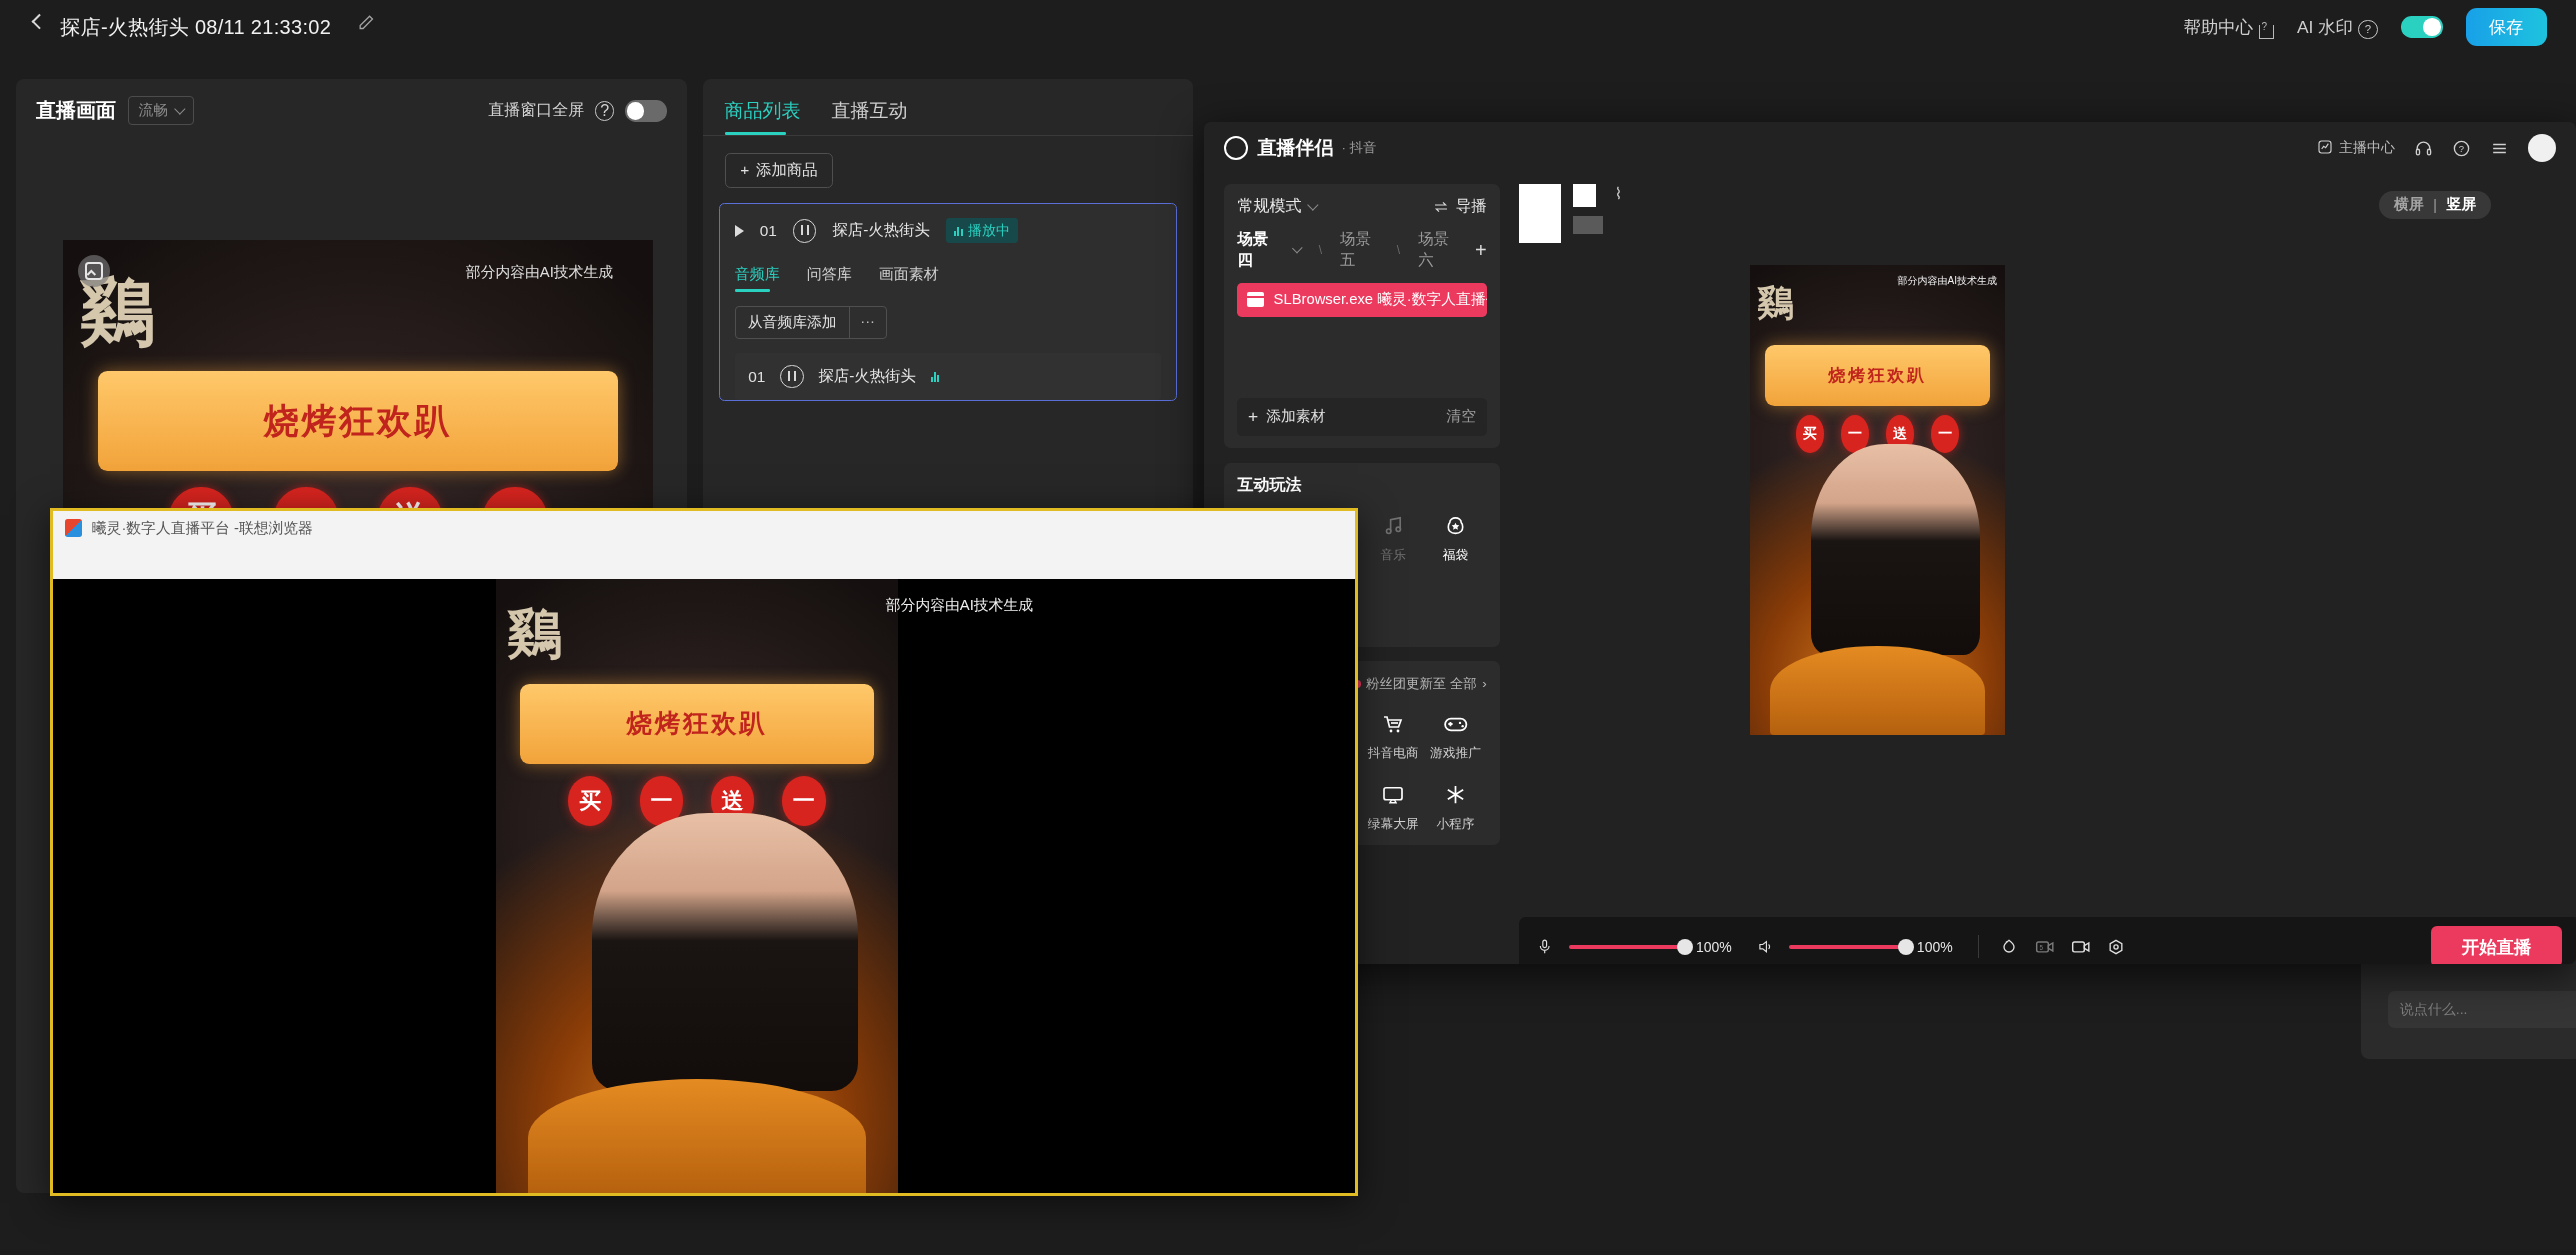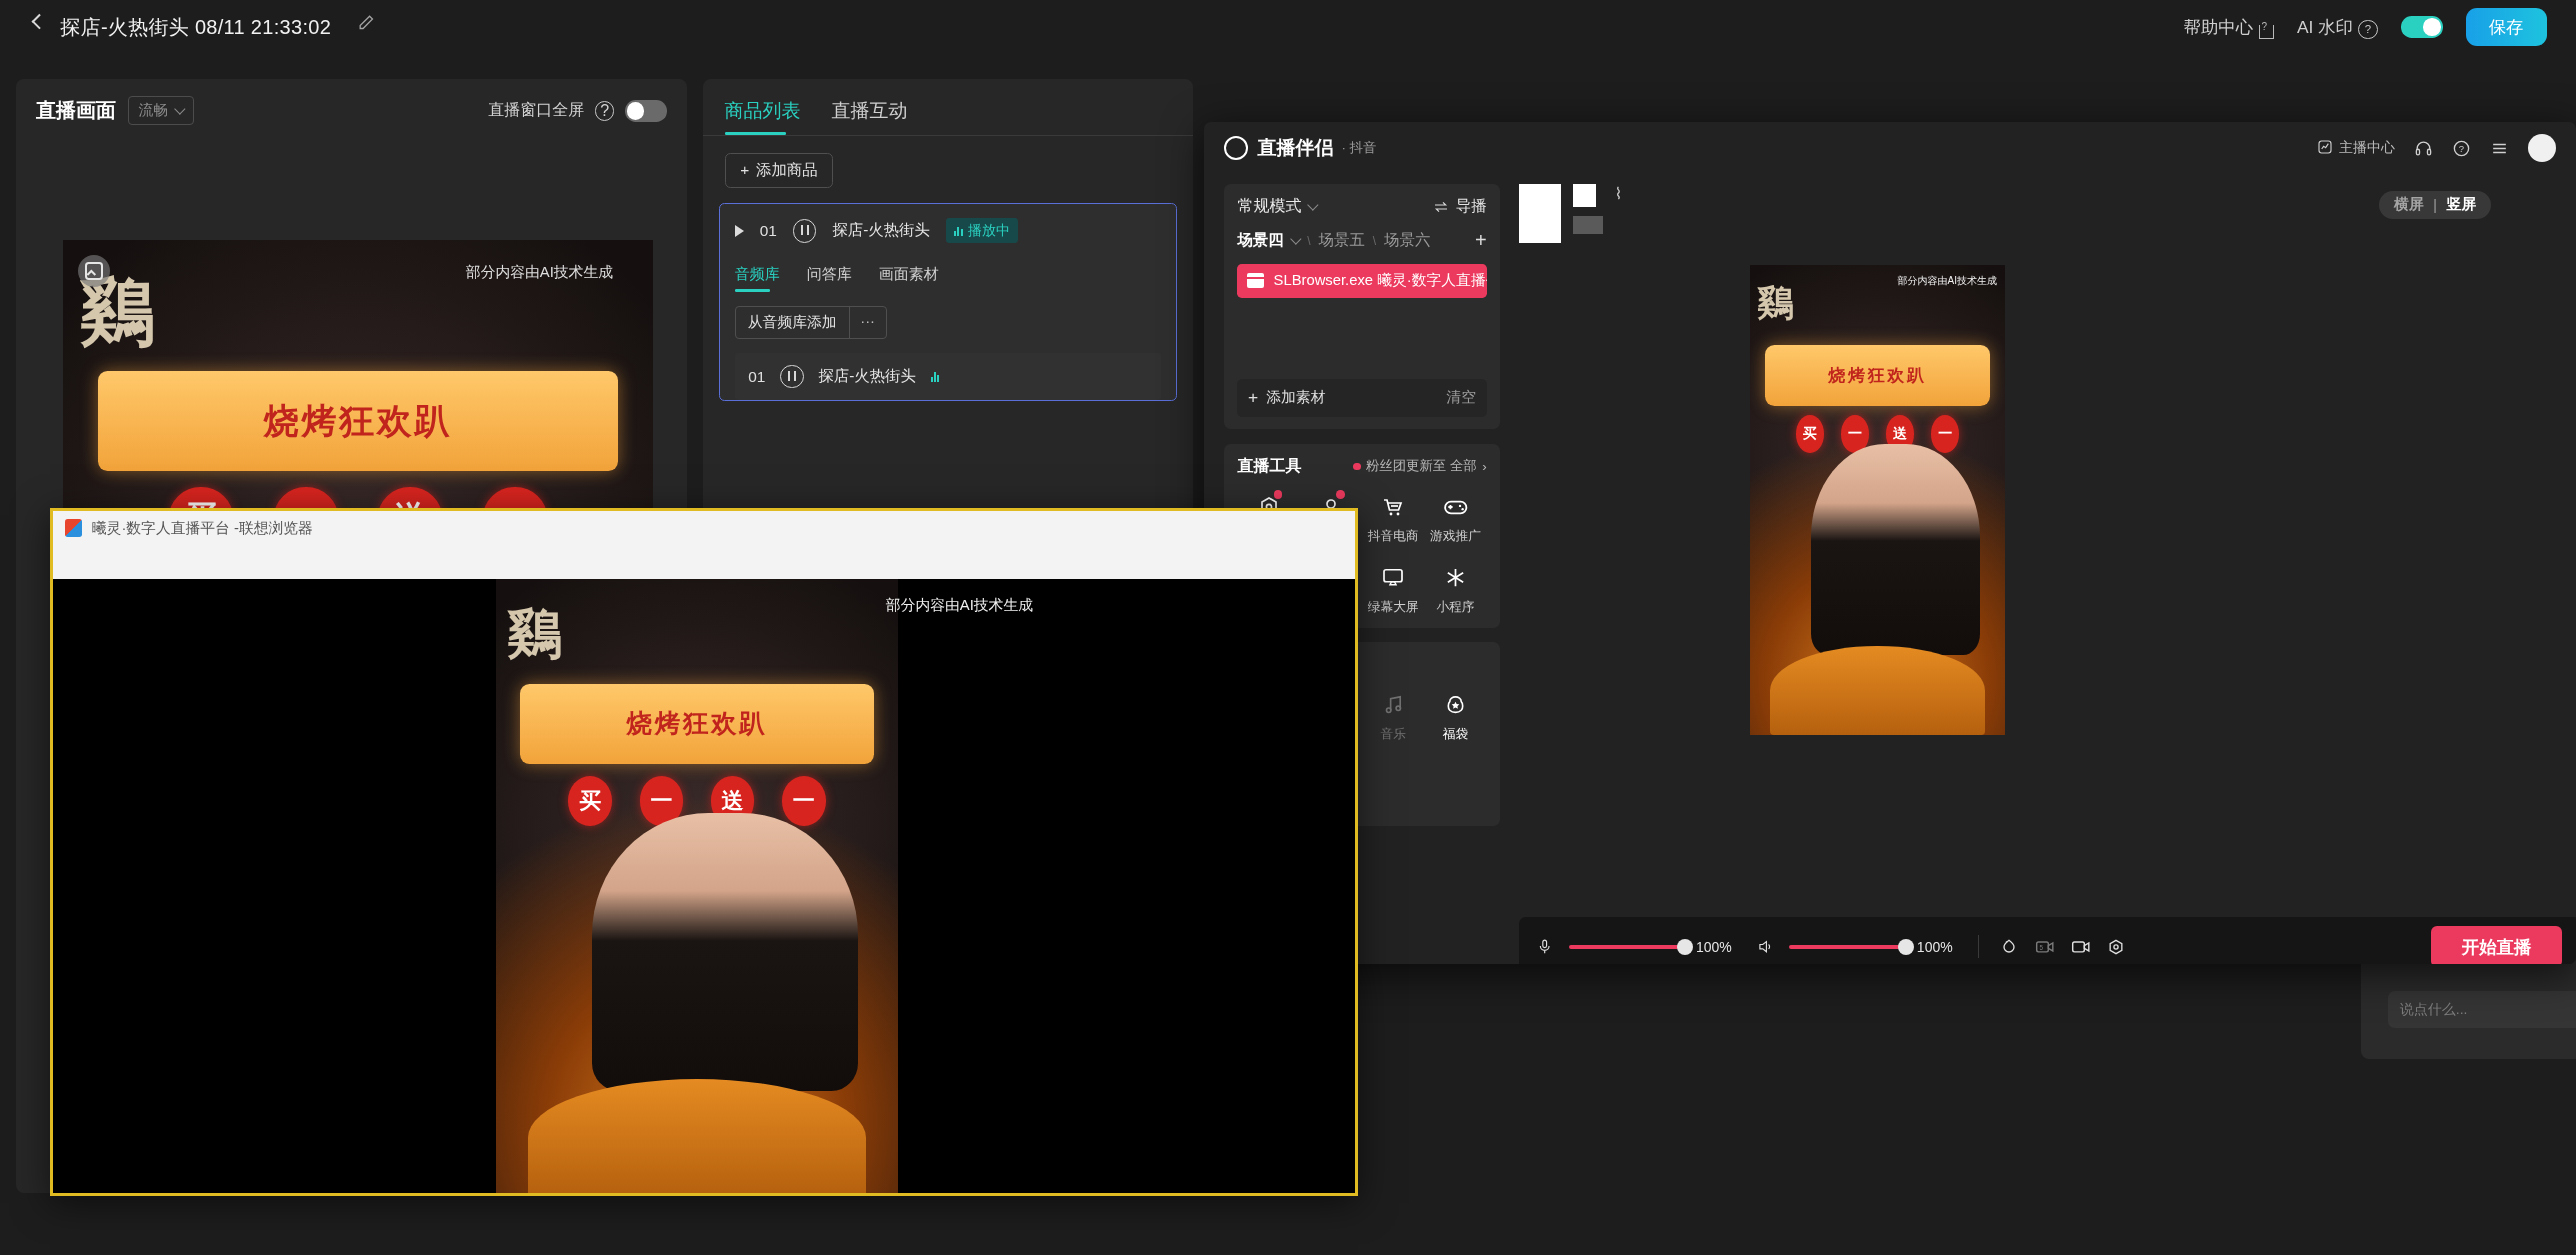--- a/index.html
+++ b/index.html
@@ -86,21 +86,21 @@
   .obs-logo{width:20px;height:20px;border-radius:50%;border:2.7px solid #fff;margin-right:9.4px;}
   .obs-name{font-size:19px;font-weight:bold;color:#fff;}
   .obs-sub{font-size:13.4px;color:#9a9a9a;margin-left:8px;}
   .obs-tools{margin-left:auto;display:flex;align-items:center;gap:19px;}
   .obs-tools .lbl{font-size:14px;color:#bdbdbd;display:flex;align-items:flex-start;gap:6px;}
   .avatar{width:28px;height:28px;border-radius:50%;background:#f0f0f0;}
   .sidecol{position:absolute;left:20px;top:62px;width:276px;}
   .card{background:#2c2c2c;border-radius:6.7px;padding:12px 13.4px;margin-bottom:14.8px;}
   .mode-row{display:flex;align-items:center;font-size:16px;color:#eaeaea;}
   .dao{margin-left:auto;font-size:15.4px;color:#e5e5e5;display:flex;align-items:center;gap:6.7px;}
-  .scene-row{display:flex;align-items:center;gap:8px;margin-top:12px;font-size:15.4px;}
+  .scene-row{display:flex;align-items:center;gap:18px;margin-top:12px;font-size:15.4px;}
   .scene{color:#9a9a9a;cursor:pointer;}
   .scene.active{color:#fff;font-weight:bold;}
   .sep{color:#6a6a6a;font-size:12px;}
   .plus{margin-left:auto;font-size:20px;color:#dcdcdc;cursor:pointer;}
   .src-item{margin-top:12px;background:#ec3a5e;border-radius:4.7px;padding:7.4px 9.4px;display:flex;
       align-items:center;gap:9.4px;font-size:14.8px;color:#fff;white-space:nowrap;overflow:hidden;cursor:pointer;}
   .win-ico{width:17.4px;height:14.8px;background:#fff;border-radius:2px;position:relative;flex:none;}
   .win-ico::after{content:"";position:absolute;left:0;right:0;top:4px;height:1.3px;background:#ec3a5e;}
   .src-foot{margin-top:81px;background:#252525;border-radius:5.4px;padding:8.7px 10.7px;display:flex;
       align-items:center;font-size:14.8px;color:#e0e0e0;}
@@ -391,20 +391,80 @@
       </div>
       <div class="src-foot">
         <span style="font-size:17.4px;margin-right:8px">+</span>
         <span>添加素材</span>
         <span class="clear">清空</span>
       </div>
     </div>
 
     <div class="card">
       <div class="sec-head">
+          <div class="sec-title">互动玩法</div>
+        </div>
+      <div class="grid">
+        <div class="gitem dim">
+          <div class="gico">
+              <span style="font-size:17.4px;font-style:italic;color:#cfcfcf">PK</span>
+            </div>
+          <div class="gl">PK连线</div>
+        </div>
+        <div class="gitem dim">
+          <div class="gico">
+              <svg width="25.5" height="20" viewBox="0 0 24 18">
+                <path d="M3 7a4 4 0 014-4h4a4 4 0 010 8H8l-3 3V7z" fill="none" stroke="#cfcfcf" stroke-width="1.6"></path>
+                <path d="M13 6a4 4 0 014 4v4l-3-2h-2" fill="none" stroke="#cfcfcf" stroke-width="1.6"></path>
+              </svg>
+            </div>
+          <div class="gl">观众连线</div>
+        </div>
+        <div class="gitem dim">
+          <div class="gico">
+              <svg width="23" height="23" viewBox="0 0 24 24">
+                <path d="M9 18V6l10-2v12" fill="none" stroke="#cfcfcf" stroke-width="1.7"></path>
+                <circle cx="7" cy="18" r="2.3" fill="none" stroke="#cfcfcf" stroke-width="1.7"></circle>
+                <circle cx="17" cy="16" r="2.3" fill="none" stroke="#cfcfcf" stroke-width="1.7"></circle>
+              </svg>
+            </div>
+          <div class="gl">音乐</div>
+        </div>
+        <div class="gitem">
+          <div class="gico">
+              <svg width="23" height="23" viewBox="0 0 24 24">
+                <path d="M6 9c0-3 3-5 6-5s6 2 6 5c2 2 2 7 0 9-3 3-9 3-12 0-2-2-2-7 0-9z" fill="none" stroke="#fff" stroke-width="1.7"></path>
+                <path d="M12 9l1.2 2.5 2.8.3-2 2 .5 2.7-2.5-1.3-2.5 1.3.5-2.7-2-2 2.8-.3z" fill="#fff"></path>
+              </svg>
+            </div>
+          <div class="gl" style="color:#fff">福袋</div>
+        </div>
+        <div class="gitem dim">
+          <div class="gico">
+              <svg width="24" height="19" viewBox="0 0 24 18">
+                <path d="M4 11h13a3 3 0 003-3M7 11c0-3 2-5 5-5s5 2 5 5" fill="none" stroke="#cfcfcf" stroke-width="1.6"></path>
+                <path d="M4 11c0 2 3 4 7 4s7-2 7-4" fill="none" stroke="#cfcfcf" stroke-width="1.6"></path>
+              </svg>
+            </div>
+          <div class="gl">心愿</div>
+        </div>
+        <div class="gitem dim">
+          <div class="gico">
+              <svg width="21.5" height="21.5" viewBox="0 0 24 24">
+                <rect x="4" y="12" width="6" height="8" rx="1.6" fill="none" stroke="#cfcfcf" stroke-width="1.7"></rect>
+                <rect x="13" y="5" width="6" height="15" rx="1.6" fill="none" stroke="#cfcfcf" stroke-width="1.7"></rect>
+              </svg>
+            </div>
+          <div class="gl">礼物投票</div>
+        </div>
+      </div>
+    </div>
+
+    <div class="card">
+      <div class="sec-head">
         <div class="sec-title">直播工具</div>
         <div class="sec-link">
           <span class="rdot"></span>
           <span>粉丝团更新至 全部</span>
           <span>›</span>
         </div>
       </div>
       <div class="grid">
         <div class="gitem">
           <div class="gico">
@@ -475,80 +535,20 @@
             </div>
           <div class="gl">绿幕大屏</div>
         </div>
         <div class="gitem">
           <div class="gico">
               <svg width="23" height="23" viewBox="0 0 24 24">
                 <path d="M12 3v18M4 7l16 10M20 7L4 17" stroke="#fff" stroke-width="1.8"></path>
               </svg>
             </div>
           <div class="gl">小程序</div>
-        </div>
-      </div>
-    </div>
-
-    <div class="card">
-      <div class="sec-head">
-          <div class="sec-title">互动玩法</div>
-        </div>
-      <div class="grid">
-        <div class="gitem dim">
-          <div class="gico">
-              <span style="font-size:17.4px;font-style:italic;color:#cfcfcf">PK</span>
-            </div>
-          <div class="gl">PK连线</div>
-        </div>
-        <div class="gitem dim">
-          <div class="gico">
-              <svg width="25.5" height="20" viewBox="0 0 24 18">
-                <path d="M3 7a4 4 0 014-4h4a4 4 0 010 8H8l-3 3V7z" fill="none" stroke="#cfcfcf" stroke-width="1.6"></path>
-                <path d="M13 6a4 4 0 014 4v4l-3-2h-2" fill="none" stroke="#cfcfcf" stroke-width="1.6"></path>
-              </svg>
-            </div>
-          <div class="gl">观众连线</div>
-        </div>
-        <div class="gitem dim">
-          <div class="gico">
-              <svg width="23" height="23" viewBox="0 0 24 24">
-                <path d="M9 18V6l10-2v12" fill="none" stroke="#cfcfcf" stroke-width="1.7"></path>
-                <circle cx="7" cy="18" r="2.3" fill="none" stroke="#cfcfcf" stroke-width="1.7"></circle>
-                <circle cx="17" cy="16" r="2.3" fill="none" stroke="#cfcfcf" stroke-width="1.7"></circle>
-              </svg>
-            </div>
-          <div class="gl">音乐</div>
-        </div>
-        <div class="gitem">
-          <div class="gico">
-              <svg width="23" height="23" viewBox="0 0 24 24">
-                <path d="M6 9c0-3 3-5 6-5s6 2 6 5c2 2 2 7 0 9-3 3-9 3-12 0-2-2-2-7 0-9z" fill="none" stroke="#fff" stroke-width="1.7"></path>
-                <path d="M12 9l1.2 2.5 2.8.3-2 2 .5 2.7-2.5-1.3-2.5 1.3.5-2.7-2-2 2.8-.3z" fill="#fff"></path>
-              </svg>
-            </div>
-          <div class="gl" style="color:#fff">福袋</div>
-        </div>
-        <div class="gitem dim">
-          <div class="gico">
-              <svg width="24" height="19" viewBox="0 0 24 18">
-                <path d="M4 11h13a3 3 0 003-3M7 11c0-3 2-5 5-5s5 2 5 5" fill="none" stroke="#cfcfcf" stroke-width="1.6"></path>
-                <path d="M4 11c0 2 3 4 7 4s7-2 7-4" fill="none" stroke="#cfcfcf" stroke-width="1.6"></path>
-              </svg>
-            </div>
-          <div class="gl">心愿</div>
-        </div>
-        <div class="gitem dim">
-          <div class="gico">
-              <svg width="21.5" height="21.5" viewBox="0 0 24 24">
-                <rect x="4" y="12" width="6" height="8" rx="1.6" fill="none" stroke="#cfcfcf" stroke-width="1.7"></rect>
-                <rect x="13" y="5" width="6" height="15" rx="1.6" fill="none" stroke="#cfcfcf" stroke-width="1.7"></rect>
-              </svg>
-            </div>
-          <div class="gl">礼物投票</div>
         </div>
       </div>
     </div>
   </div>
 
   <div class="preview">
     <div class="thumbstrip">
       <div class="thumb"></div>
       <div style="display:flex;flex-direction:column;gap:9.4px">
         <div class="thumb2"></div>

